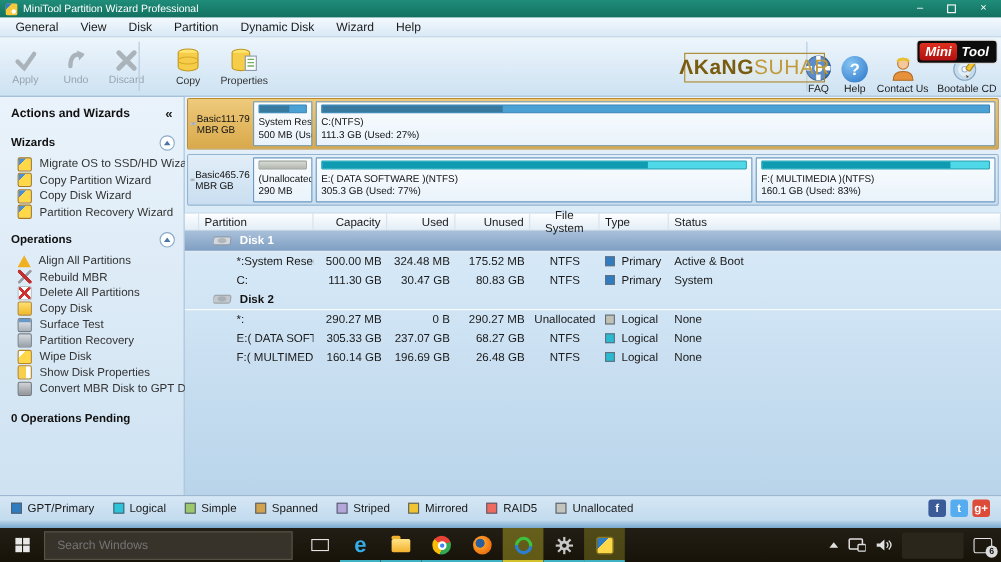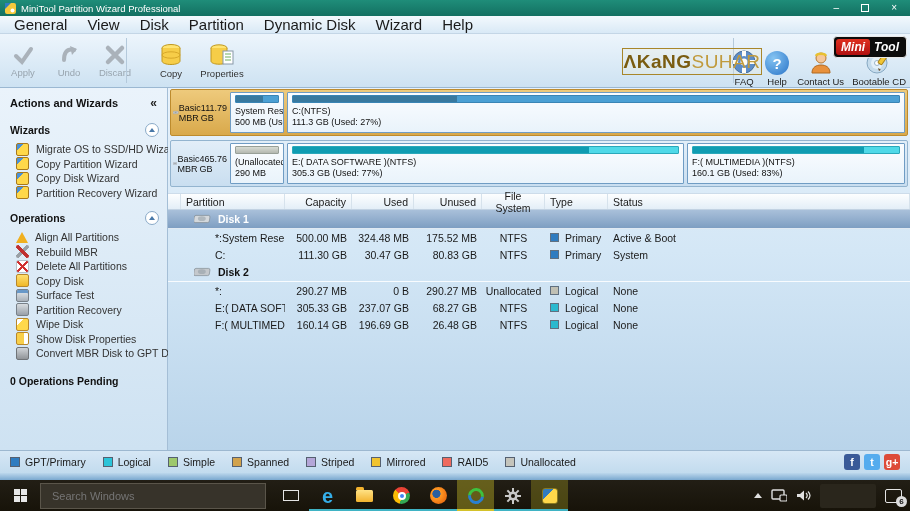--- a/index.html
+++ b/index.html
@@ -7,32 +7,32 @@
   .screen{width:910px;height:511px;position:relative;overflow:hidden;background:#cfe3f2}
 
   
   .titlebar{height:16px;background:linear-gradient(#1f8d79,#137061);display:flex;align-items:center;color:#fff;font-size:9.5px;padding:0 5px}
   .app-ico{width:11px;height:11px;margin-right:5px;flex:none}
   .controls{margin-left:auto;display:flex;align-items:center;gap:22px;padding-right:8px}
   .ctl{color:#fff;font-size:10px;line-height:10px;cursor:default}
   .ctl-max{width:8px;height:8px;border:1px solid #fff}
 
   
-  .menubar{height:18px;background:linear-gradient(#f3f9fd,#d9e9f6);display:flex;align-items:center;font-size:15px;color:#1a1a1a;padding-left:4px;border-bottom:1px solid #c4d6e6}
+  .menubar{height:18px;background:linear-gradient(#f3f9fd,#d9e9f6);display:flex;align-items:center;font-size:11px;color:#1a1a1a;padding-left:4px;border-bottom:1px solid #c4d6e6}
   .mi{padding:0 10px}
 
   
   .toolbar{height:54px;background:linear-gradient(#edf5fc,#cde2f2);position:relative;display:flex;align-items:center;border-bottom:1px solid #9bb8d2}
   .tbsep{position:absolute;top:4px;bottom:4px;width:1px;background:#b4c9db}
   .tb-btn{width:42px;display:flex;flex-direction:column;align-items:center;gap:1px;font-size:9.5px;color:#333;margin:0 2px}
   .tb-btn.disabled{color:#98a4ae}
   .helpgrp{position:absolute;right:4px;top:15px;display:flex;align-items:flex-end;gap:8px}
   .hb{display:flex;flex-direction:column;align-items:center;gap:1px;font-size:9.5px;color:#222}
   .help-ic{width:24px;height:24px;border-radius:50%;background:radial-gradient(circle at 35% 30%,#85c4f2,#2a74c8);color:#fff;font-weight:bold;display:flex;align-items:center;justify-content:center;font-size:15px}
-  .watermark{position:absolute;left:622px;top:14px;width:140px;height:27px;border:1px solid #a8862a;background:rgba(250,240,205,.18);display:flex;align-items:center;justify-content:center;z-index:4;font-size:19px;letter-spacing:.5px}
+  .watermark{position:absolute;left:622px;top:14px;width:128px;height:27px;border:1px solid #a8862a;background:rgba(250,240,205,.18);display:flex;align-items:center;justify-content:center;z-index:4;font-size:19px;letter-spacing:.5px}
   .wm1{color:#7a5c10;font-weight:bold}
   .wm2{color:#c09a3c}
   .logo{position:absolute;top:2px;right:3px;background:#0c0c0c;border:1px solid #e8e8e8;border-radius:4px;display:flex;align-items:center;padding:2px 7px 2px 2px;gap:4px;z-index:5}
   .logo-mini{background:linear-gradient(#e03020,#b01010);color:#fff;font-style:italic;font-weight:bold;border-radius:3px;padding:1px 5px;font-size:12px}
   .logo-tool{color:#fff;font-style:italic;font-weight:bold;font-size:12px}
 
   
   .content{display:flex;height:362px}
   .sidebar{width:168px;flex:none;background:linear-gradient(180deg,#eaf3fb,#cee2f2);border-right:1px solid #a4bed6;font-size:10.5px;color:#333;padding-top:6px}
   .sb-title{font-weight:bold;font-size:11px;color:#111;display:flex;justify-content:space-between;align-items:center;padding:2px 10px 8px}

